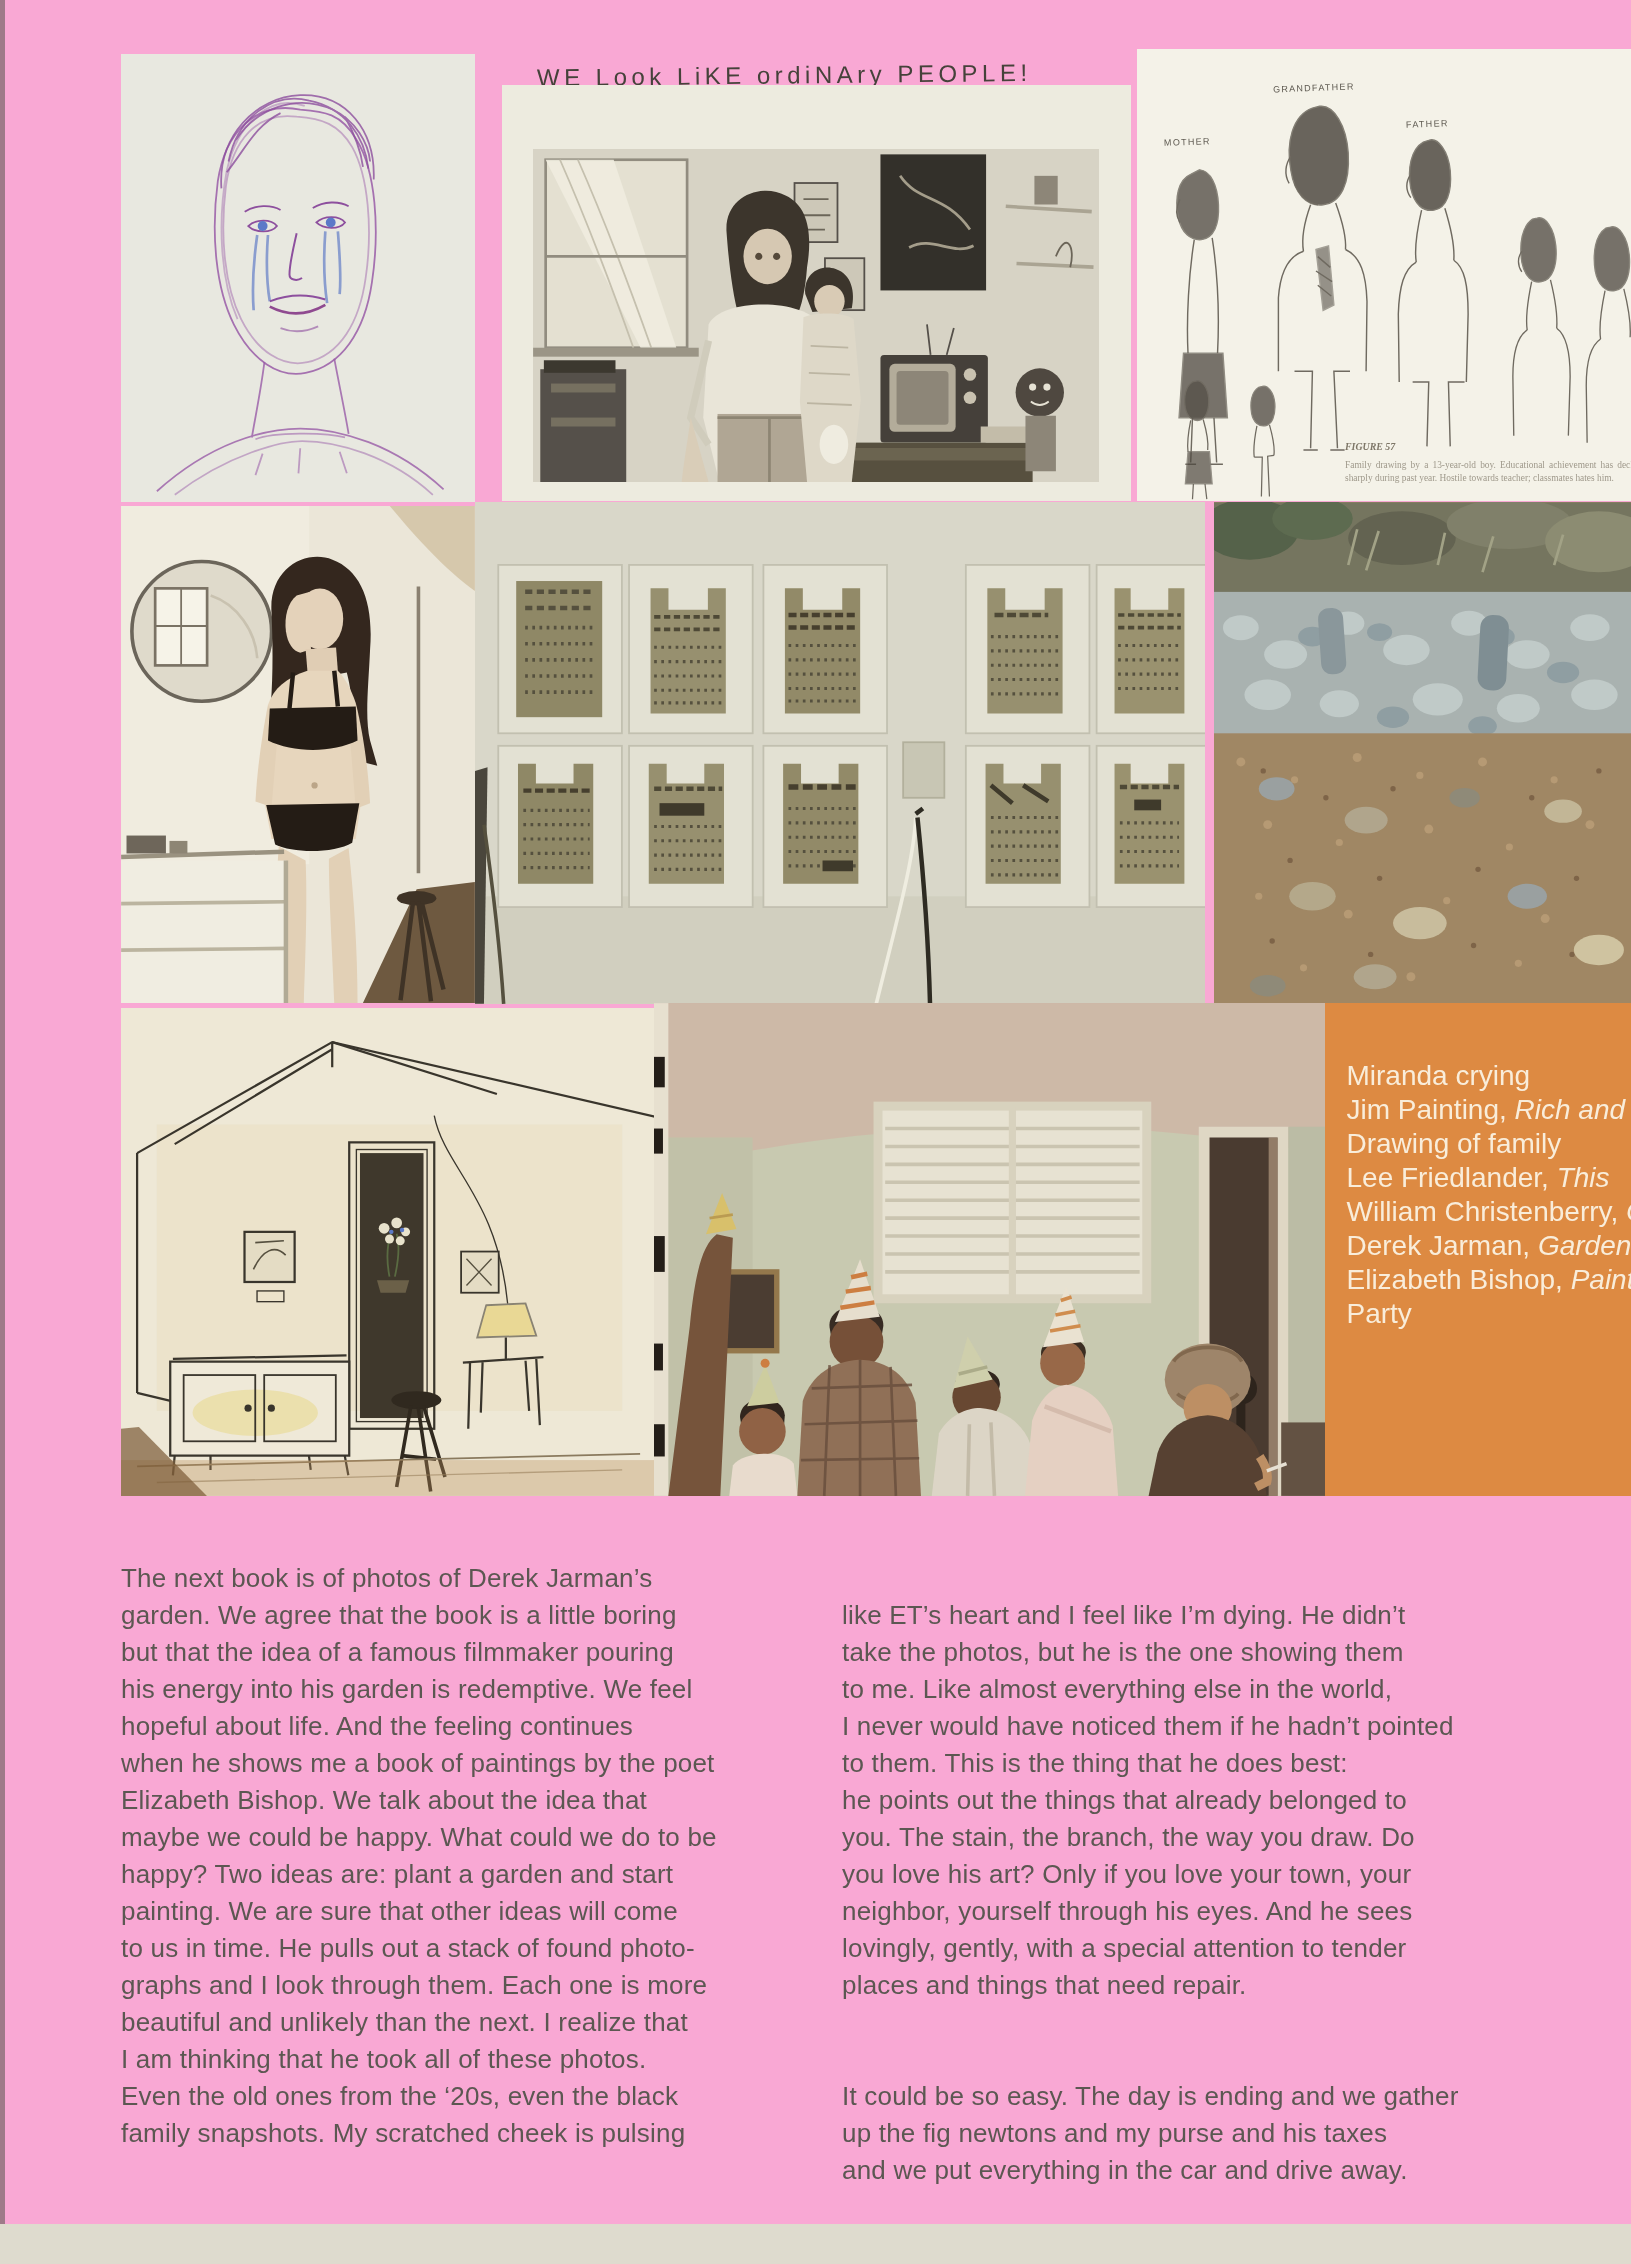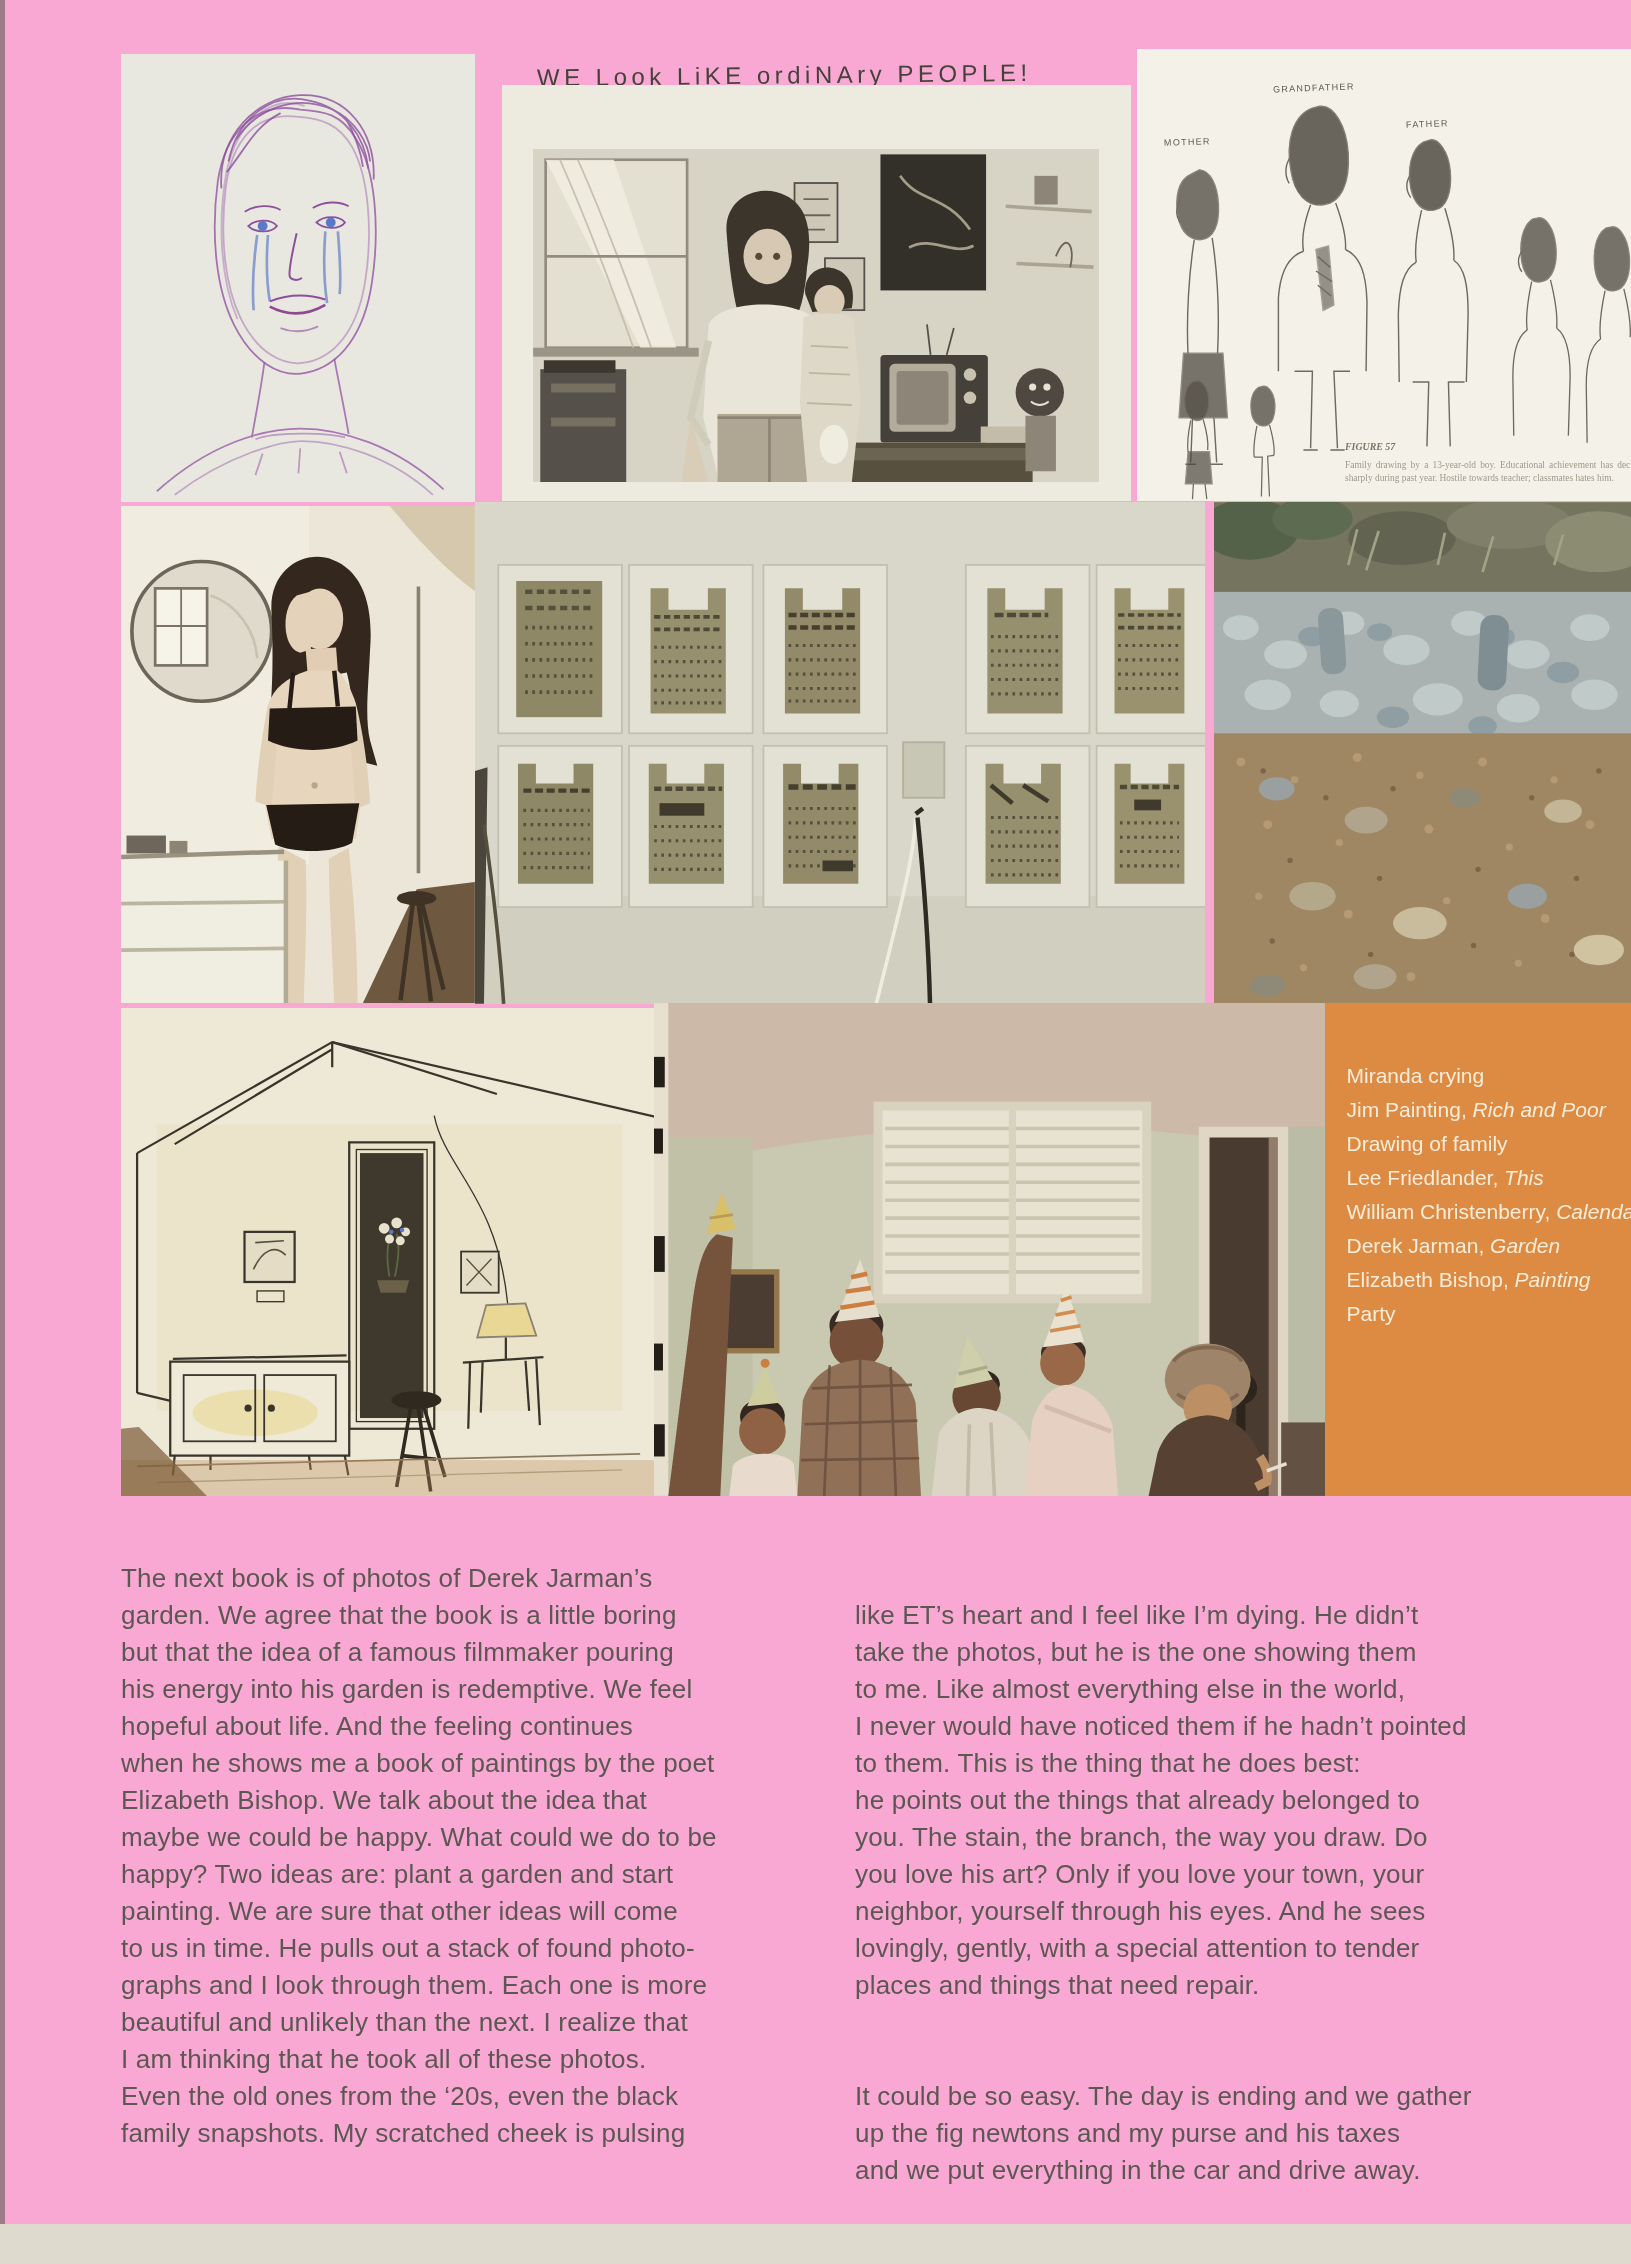--- a/index.html
+++ b/index.html
@@ -21,27 +21,27 @@
   .fig-caption .b{font-size:9.4px;line-height:12.5px;font-family:"Liberation Serif",serif;text-align:justify;opacity:.8;}
 
   .friedlander{left:121px;top:506px;width:354px;height:497px;background:#ebe6d8;}
   .christenberry{left:475px;top:502px;width:730px;height:502px;background:#d9d7c9;}
   .jarman{left:1214px;top:502px;width:418px;height:502px;background:#a08764;}
   .bishop{left:121px;top:1008px;width:537px;height:488px;background:#eee8d6;}
   .party{left:654px;top:1003px;width:672px;height:493px;background:#c7cbb2;}
 
   .caption-box{left:1325px;top:1003px;width:306px;height:493px;background:#dd8a42;
       overflow:hidden;color:#f9edda;}
-  .caption-lines{margin:56px 0 0 21.5px;font-size:21px;line-height:34px;white-space:nowrap;}
+  .caption-lines{margin:56px 0 0 21.5px;font-size:28px;line-height:34px;white-space:nowrap;}
   .caption-lines em{font-style:italic;}
 
   
   .bodycol{font-size:26px;line-height:37px;color:#5c5752;white-space:pre-line;letter-spacing:0.2px;}
   .col-left{left:121px;top:1560px;width:708px;}
-  .col-right{left:842px;top:1560px;width:716px;margin-left:13px;}
+  .col-right{left:842px;top:1560px;width:716px;}
   .col-right .p2{margin-top:37px;}
 
   svg{display:block;}
 </style>
 </head>
 <body>
 
 <div class="page">
   <div class="abs edge-strip"></div>
 

